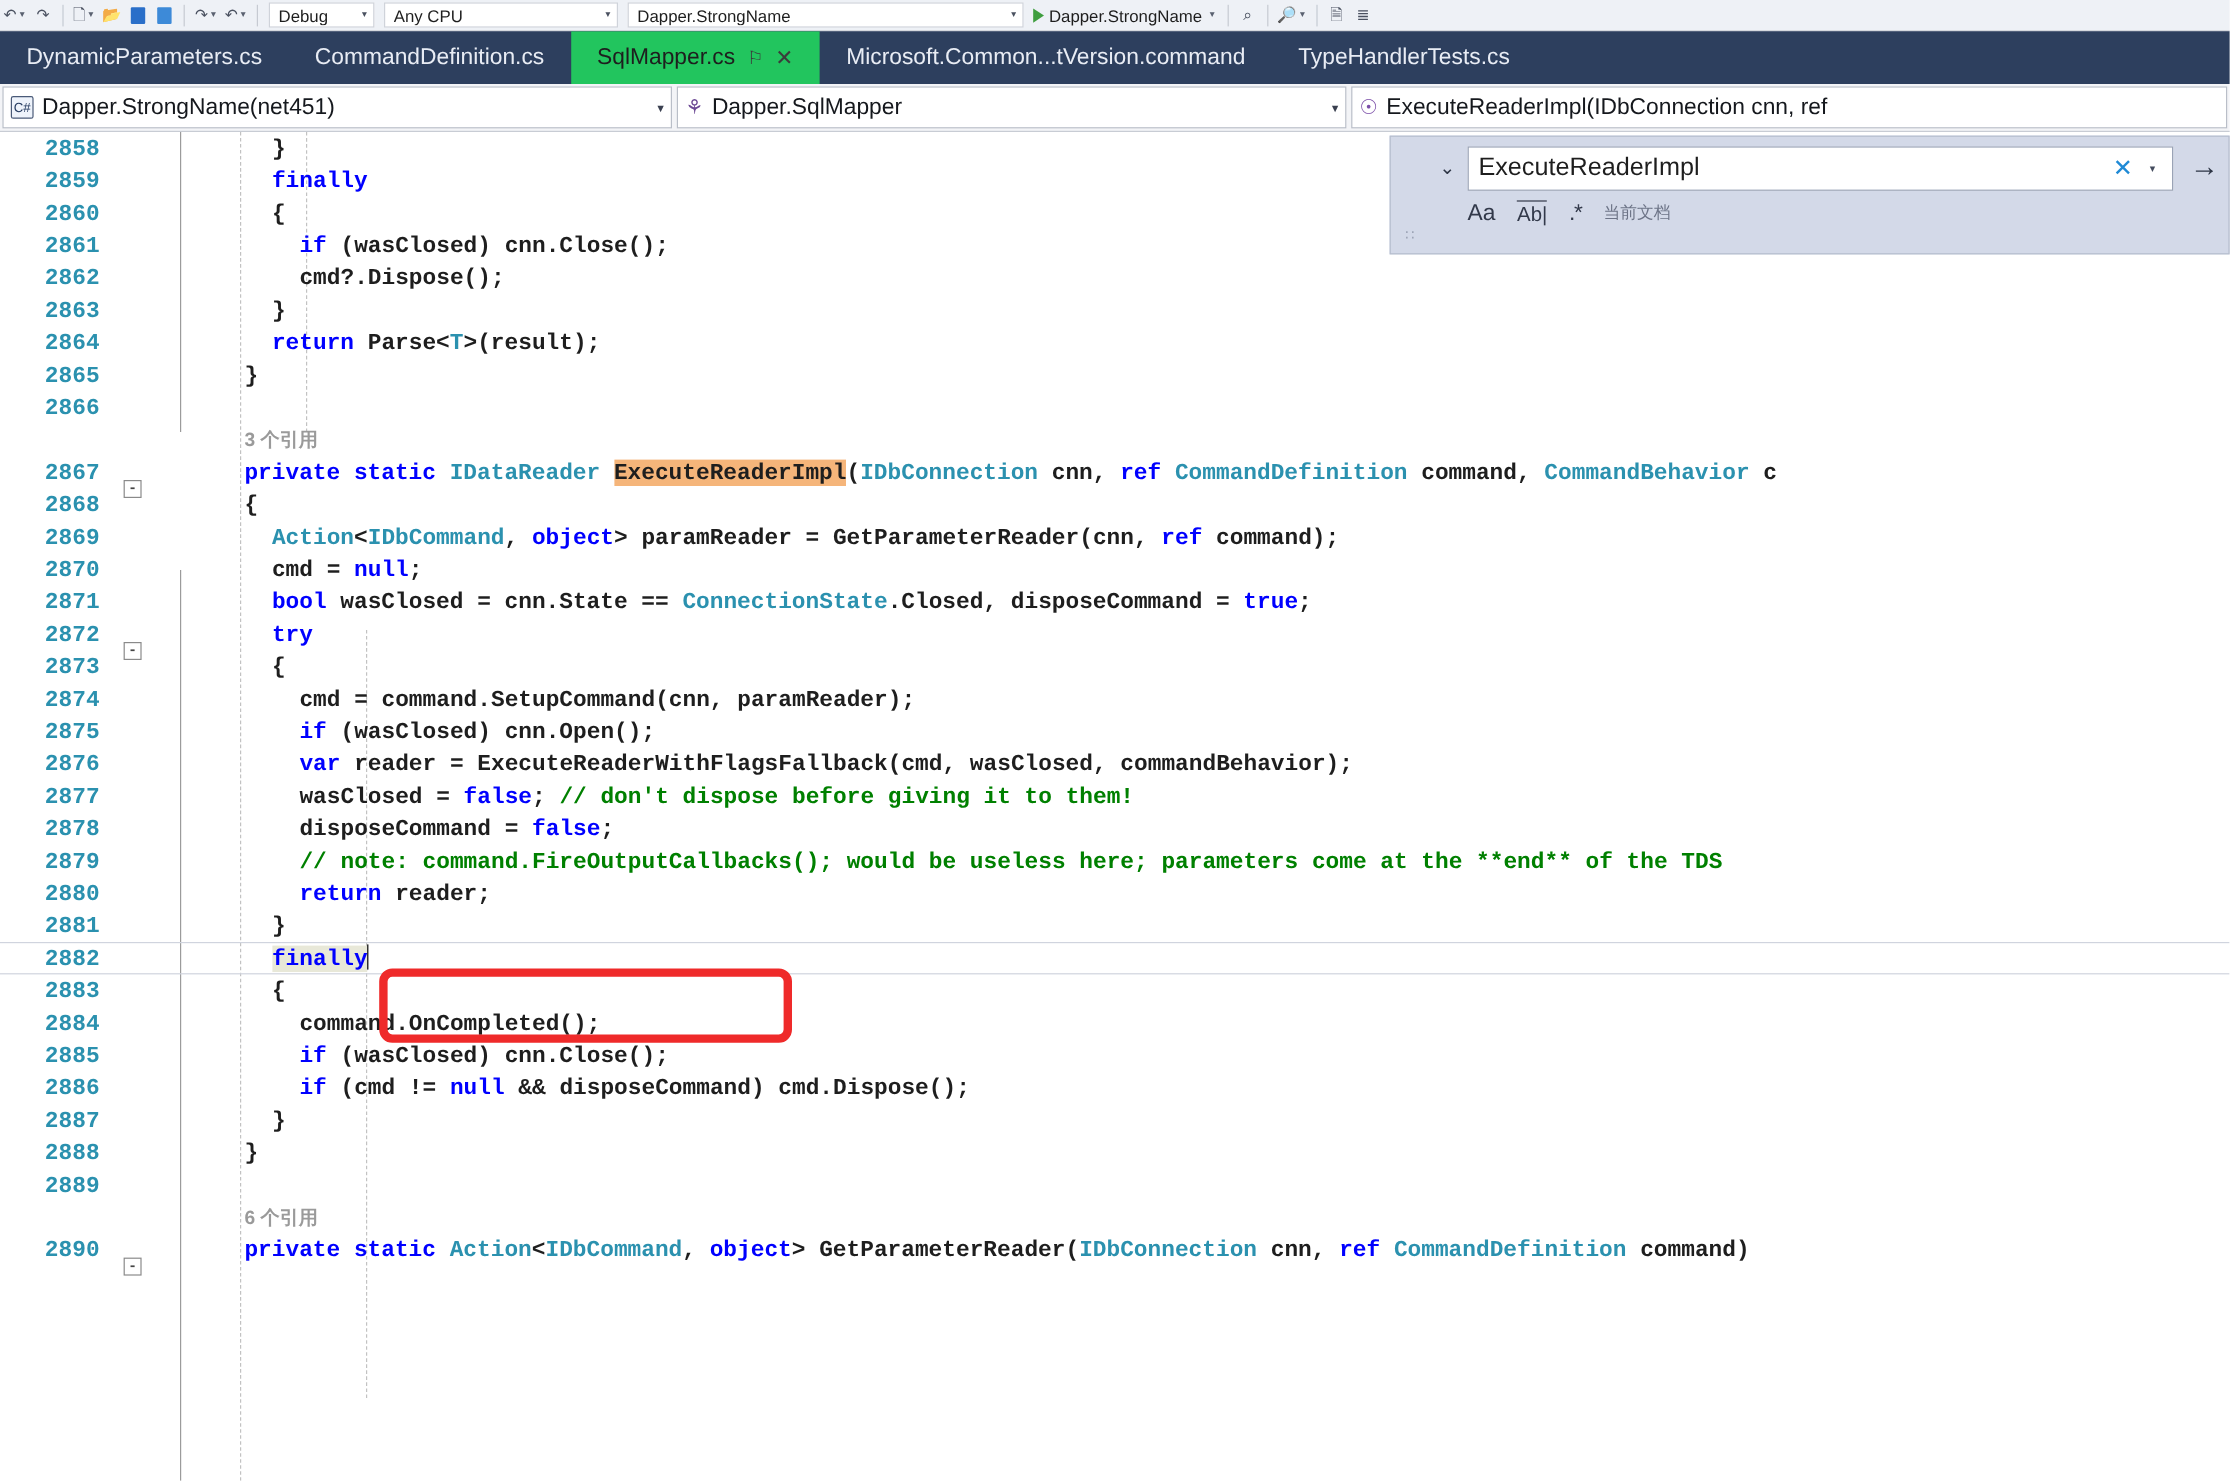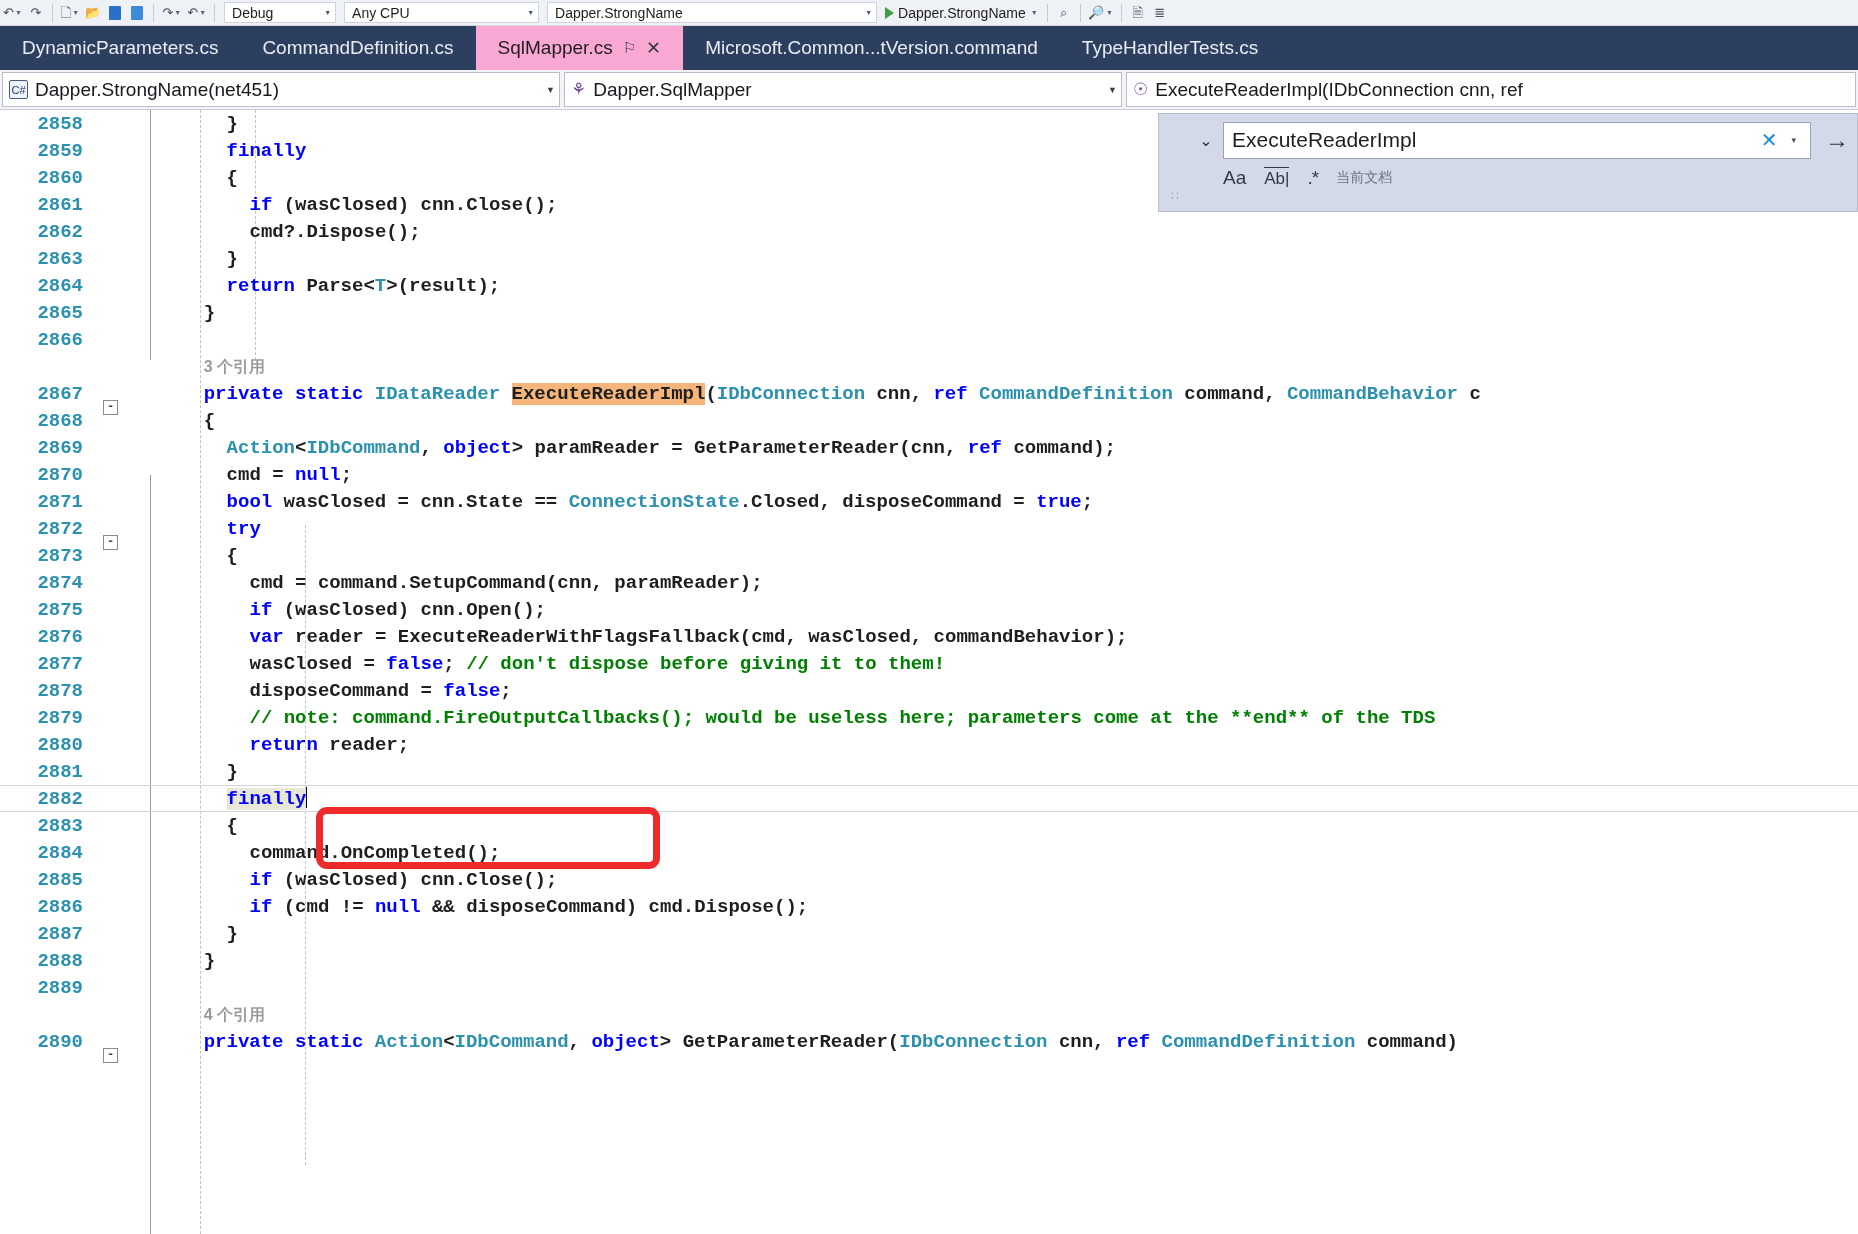--- a/index.html
+++ b/index.html
@@ -52,21 +52,21 @@
     overflow:hidden;
   }
   .tab {
     display:flex; align-items:center; gap:10px;
     padding:0 22px;
     color:#e8ecf4;
     white-space:nowrap;
     cursor:default;
   }
   .tab.active {
-    background:#f9a8d4; color:#1e1e1e;
+    background:#22c55e; color:#1e1e1e;
   }
   .tab .pin { font-size:15px; color:#3b3b3b; }
   .tab .cls { font-size:18px; color:#3b3b3b; }
 
   
   #navbar {
     position:absolute; left:0; top:70px; width:1858px; height:40px;
     background:#f3f4f7;
     display:flex; align-items:stretch;
     border-bottom:1px solid #c8ccd4;
@@ -209,21 +209,21 @@
         <span class="tb-sq" style="background:#2a6fc9"></span>
       </div>
     <div class="tb-btn">
         <span class="tb-sq" style="background:#3d8ad8"></span>
       </div>
     <div class="tb-sep"></div>
     <div class="tb-btn">↷<span class="tb-caret">▼</span></div>
     <div class="tb-btn">↶<span class="tb-caret">▼</span></div>
     <div class="tb-sep"></div>
   </div>
-  <div class="tb-combo" style="width:112px">
+  <div class="tb-combo" style="width:88px">
     <span class="cv">Debug</span>
     <span class="cc">▼</span>
   </div>
   <div class="tb-combo" style="width:195px">
     <span class="cv">Any CPU</span>
     <span class="cc">▼</span>
   </div>
   <div class="tb-combo" style="width:330px">
     <span class="cv">Dapper.StrongName</span>
     <span class="cc">▼</span>
@@ -314,21 +314,21 @@
       <div class="code-row"><div class="gutter">2880</div><div class="glyphcol"></div><div class="codetext"><span class="ind" style="width: 114.5px;"></span><span class="kw">return</span><span class="pln"> reader;</span></div></div>
       <div class="code-row"><div class="gutter">2881</div><div class="glyphcol"></div><div class="codetext"><span class="ind" style="width: 91.6px;"></span><span class="pln">}</span></div></div>
       <div class="code-row curline"><div class="gutter">2882</div><div class="glyphcol"></div><div class="codetext"><span class="ind" style="width: 91.6px;"></span><span class="kw curtok">finally</span><span class="caret-bar"></span></div></div>
       <div class="code-row"><div class="gutter">2883</div><div class="glyphcol"></div><div class="codetext"><span class="ind" style="width: 91.6px;"></span><span class="pln">{</span></div></div>
       <div class="code-row"><div class="gutter">2884</div><div class="glyphcol"></div><div class="codetext"><span class="ind" style="width: 114.5px;"></span><span class="pln">command.OnCompleted();</span></div></div>
       <div class="code-row"><div class="gutter">2885</div><div class="glyphcol"></div><div class="codetext"><span class="ind" style="width: 114.5px;"></span><span class="kw">if</span><span class="pln"> (wasClosed) cnn.Close();</span></div></div>
       <div class="code-row"><div class="gutter">2886</div><div class="glyphcol"></div><div class="codetext"><span class="ind" style="width: 114.5px;"></span><span class="kw">if</span><span class="pln"> (cmd != </span><span class="kw">null</span><span class="pln"> &amp;&amp; disposeCommand) cmd.Dispose();</span></div></div>
       <div class="code-row"><div class="gutter">2887</div><div class="glyphcol"></div><div class="codetext"><span class="ind" style="width: 91.6px;"></span><span class="pln">}</span></div></div>
       <div class="code-row"><div class="gutter">2888</div><div class="glyphcol"></div><div class="codetext"><span class="ind" style="width: 68.7px;"></span><span class="pln">}</span></div></div>
       <div class="code-row"><div class="gutter">2889</div><div class="glyphcol"></div><div class="codetext"><span class="ind" style="width: 0px;"></span></div></div>
-      <div class="code-row"><div class="gutter"></div><div class="glyphcol"></div><div class="codetext"><span class="ind" style="width: 68.7px;"></span><span class="lens">4 个引用</span></div></div>
+      <div class="code-row"><div class="gutter"></div><div class="glyphcol"></div><div class="codetext"><span class="ind" style="width: 68.7px;"></span><span class="lens">6 个引用</span></div></div>
       <div class="code-row"><div class="gutter">2890</div><div class="glyphcol"><div class="expander">-</div></div><div class="codetext"><span class="ind" style="width: 68.7px;"></span><span class="kw">private static</span><span class="pln"> </span><span class="typ">Action</span><span class="pln">&lt;</span><span class="typ">IDbCommand</span><span class="pln">, </span><span class="kw">object</span><span class="pln">&gt; GetParameterReader(</span><span class="typ">IDbConnection</span><span class="pln"> cnn, </span><span class="kw">ref</span><span class="pln"> </span><span class="typ">CommandDefinition</span><span class="pln"> command)</span></div></div>
     </div>
   <div id="redbox"></div>
 </div>
 
 <div id="findwidget">
   <div id="find-row1">
     <span class="fw-chev">⌄</span>
     <div id="find-input-wrap">
       <span id="find-input-text">ExecuteReaderImpl</span>

